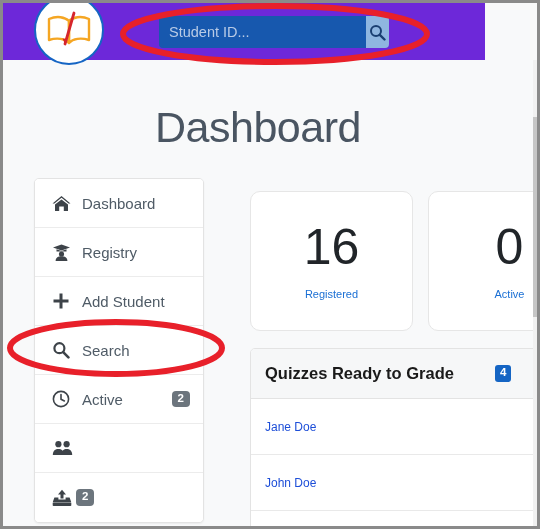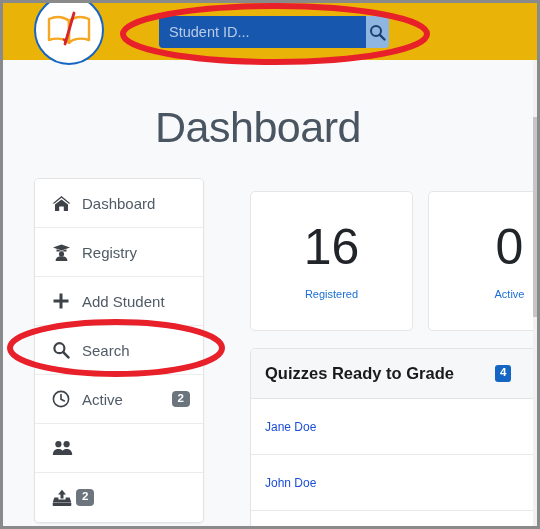--- a/index.html
+++ b/index.html
@@ -14,22 +14,22 @@
     width: 540px; height: 529px;
     background: #f8f9fa;
     border: 3px solid #8a8a8a;
     overflow: hidden;
   }
 
   
   #topbar {
     position: absolute;
     left: 0; top: 0;
-    width: 534px; height: 57px;
-    background: #eab308;
+    width: 482px; height: 57px;
+    background: #6d28d9;
   }
   #logo-badge {
     position: absolute;
     left: 31px; top: -8px;
     width: 70px; height: 70px;
     border-radius: 50%;
     background: #ffffff;
     border: 2px solid #1565c4;
     display: flex; align-items: center; justify-content: center;
   }
@@ -122,21 +122,21 @@
     line-height: 1;
   }
 
   
   .stat-card {
     position: absolute;
     top: 188px;
     width: 163px; height: 140px;
     background: #ffffff;
     border: 1px solid #e6e6e6;
-    border-radius: 5px;
+    border-radius: 10px;
     display: flex;
     flex-direction: column;
     align-items: center;
     justify-content: center;
   }
   #stat-card-0 { left: 247px; }
   #stat-card-1 { left: 425px; }
   .stat-value {
     font-size: 50px;
     color: #212529;

